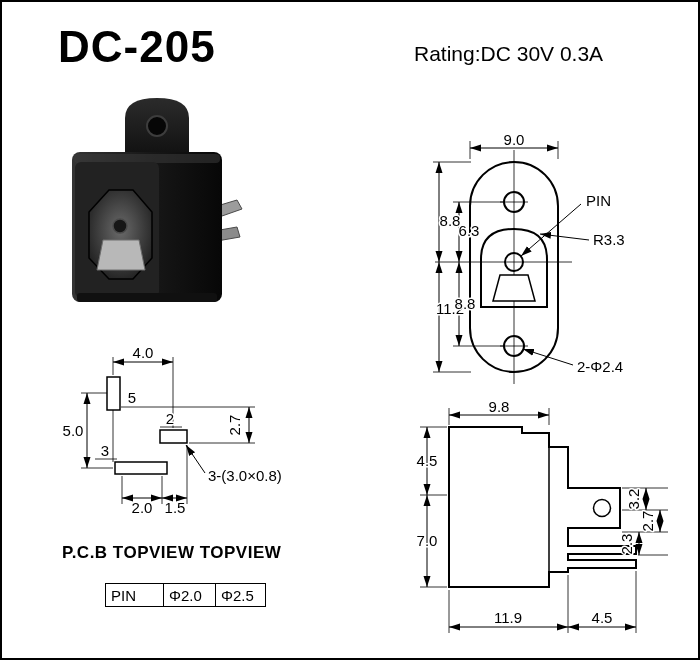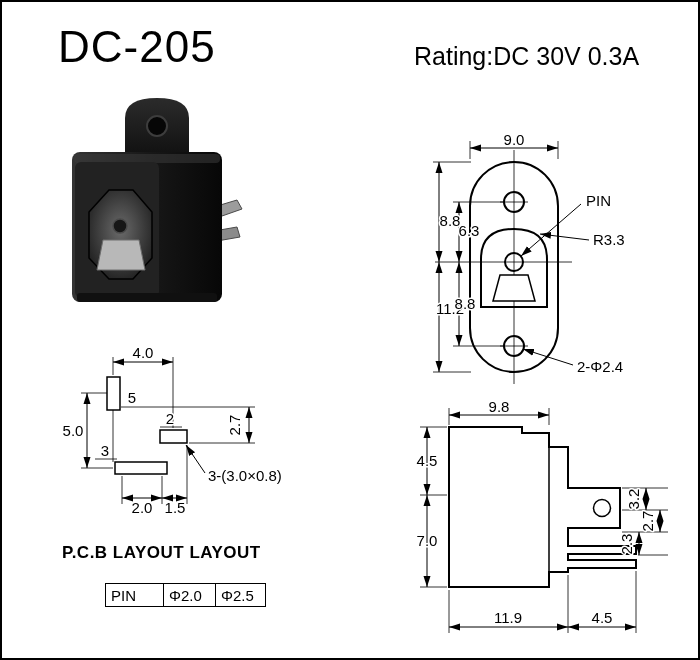--- a/index.html
+++ b/index.html
@@ -3,22 +3,22 @@
 <meta charset="utf-8">
 <style>
   * { margin:0; padding:0; box-sizing:border-box; }
   html,body { background:#9a9a9a; }
   body { font-family:"Liberation Sans", sans-serif; }
   .page {
     position:relative; width:700px; height:660px; margin:0 auto;
     background:#fff; border:2px solid #000; overflow:hidden;
   }
   .abs { position:absolute; }
-  .title { left:56px; top:20px; font-size:44px; font-weight:normal; letter-spacing:1px; color:#000; }
-  .rating { left:412px; top:40px; font-size:25px; color:#000; }
+  .title { left:56px; top:20px; font-size:44px; font-weight:bold; letter-spacing:1px; color:#000; }
+  .rating { left:412px; top:40px; font-size:21px; color:#000; }
   .pcb-title { left:60px; top:541px; font-size:17px; font-weight:bold; letter-spacing:.5px; color:#000; }
   svg text {
     font-family:"Liberation Sans", sans-serif; font-size:15px; fill:#000;
     paint-order:stroke; stroke:#fff; stroke-width:3px; stroke-linejoin:round;
   }
   .ol   { fill:none; stroke:#000; stroke-width:2; }
   .ol15 { fill:#fff; stroke:#000; stroke-width:1.5; }
   .dim  { fill:none; stroke:#000; stroke-width:1; }
   .thin { fill:none; stroke:#000; stroke-width:.8; }
   .spec-table { border-collapse:collapse; background:#fff; }
@@ -146,21 +146,21 @@
     <text x="75" y="63" text-anchor="middle">5</text>
     <text x="16" y="96" text-anchor="middle">5.0</text>
     <text x="113" y="84" text-anchor="middle">2</text>
     <text transform="rotate(-90 183 85)" x="183" y="85" text-anchor="middle">2.7</text>
     <text x="48" y="116" text-anchor="middle">3</text>
     <text x="85" y="173" text-anchor="middle">2.0</text>
     <text x="118" y="173" text-anchor="middle">1.5</text>
     <text x="151" y="141">3-(3.0×0.8)</text>
   </svg>
 
-  <div class="abs pcb-title">P.C.B LAYOUT LAYOUT</div>
+  <div class="abs pcb-title">P.C.B TOPVIEW TOPVIEW</div>
 
   <table class="spec-table abs" style="left:103px;top:581px">
     <tbody>
         <tr>
       <td style="width:58px">PIN</td>
       <td style="width:52px">Φ2.0</td>
       <td style="width:50px">Φ2.5</td>
     </tr>
   </tbody>
     </table>

